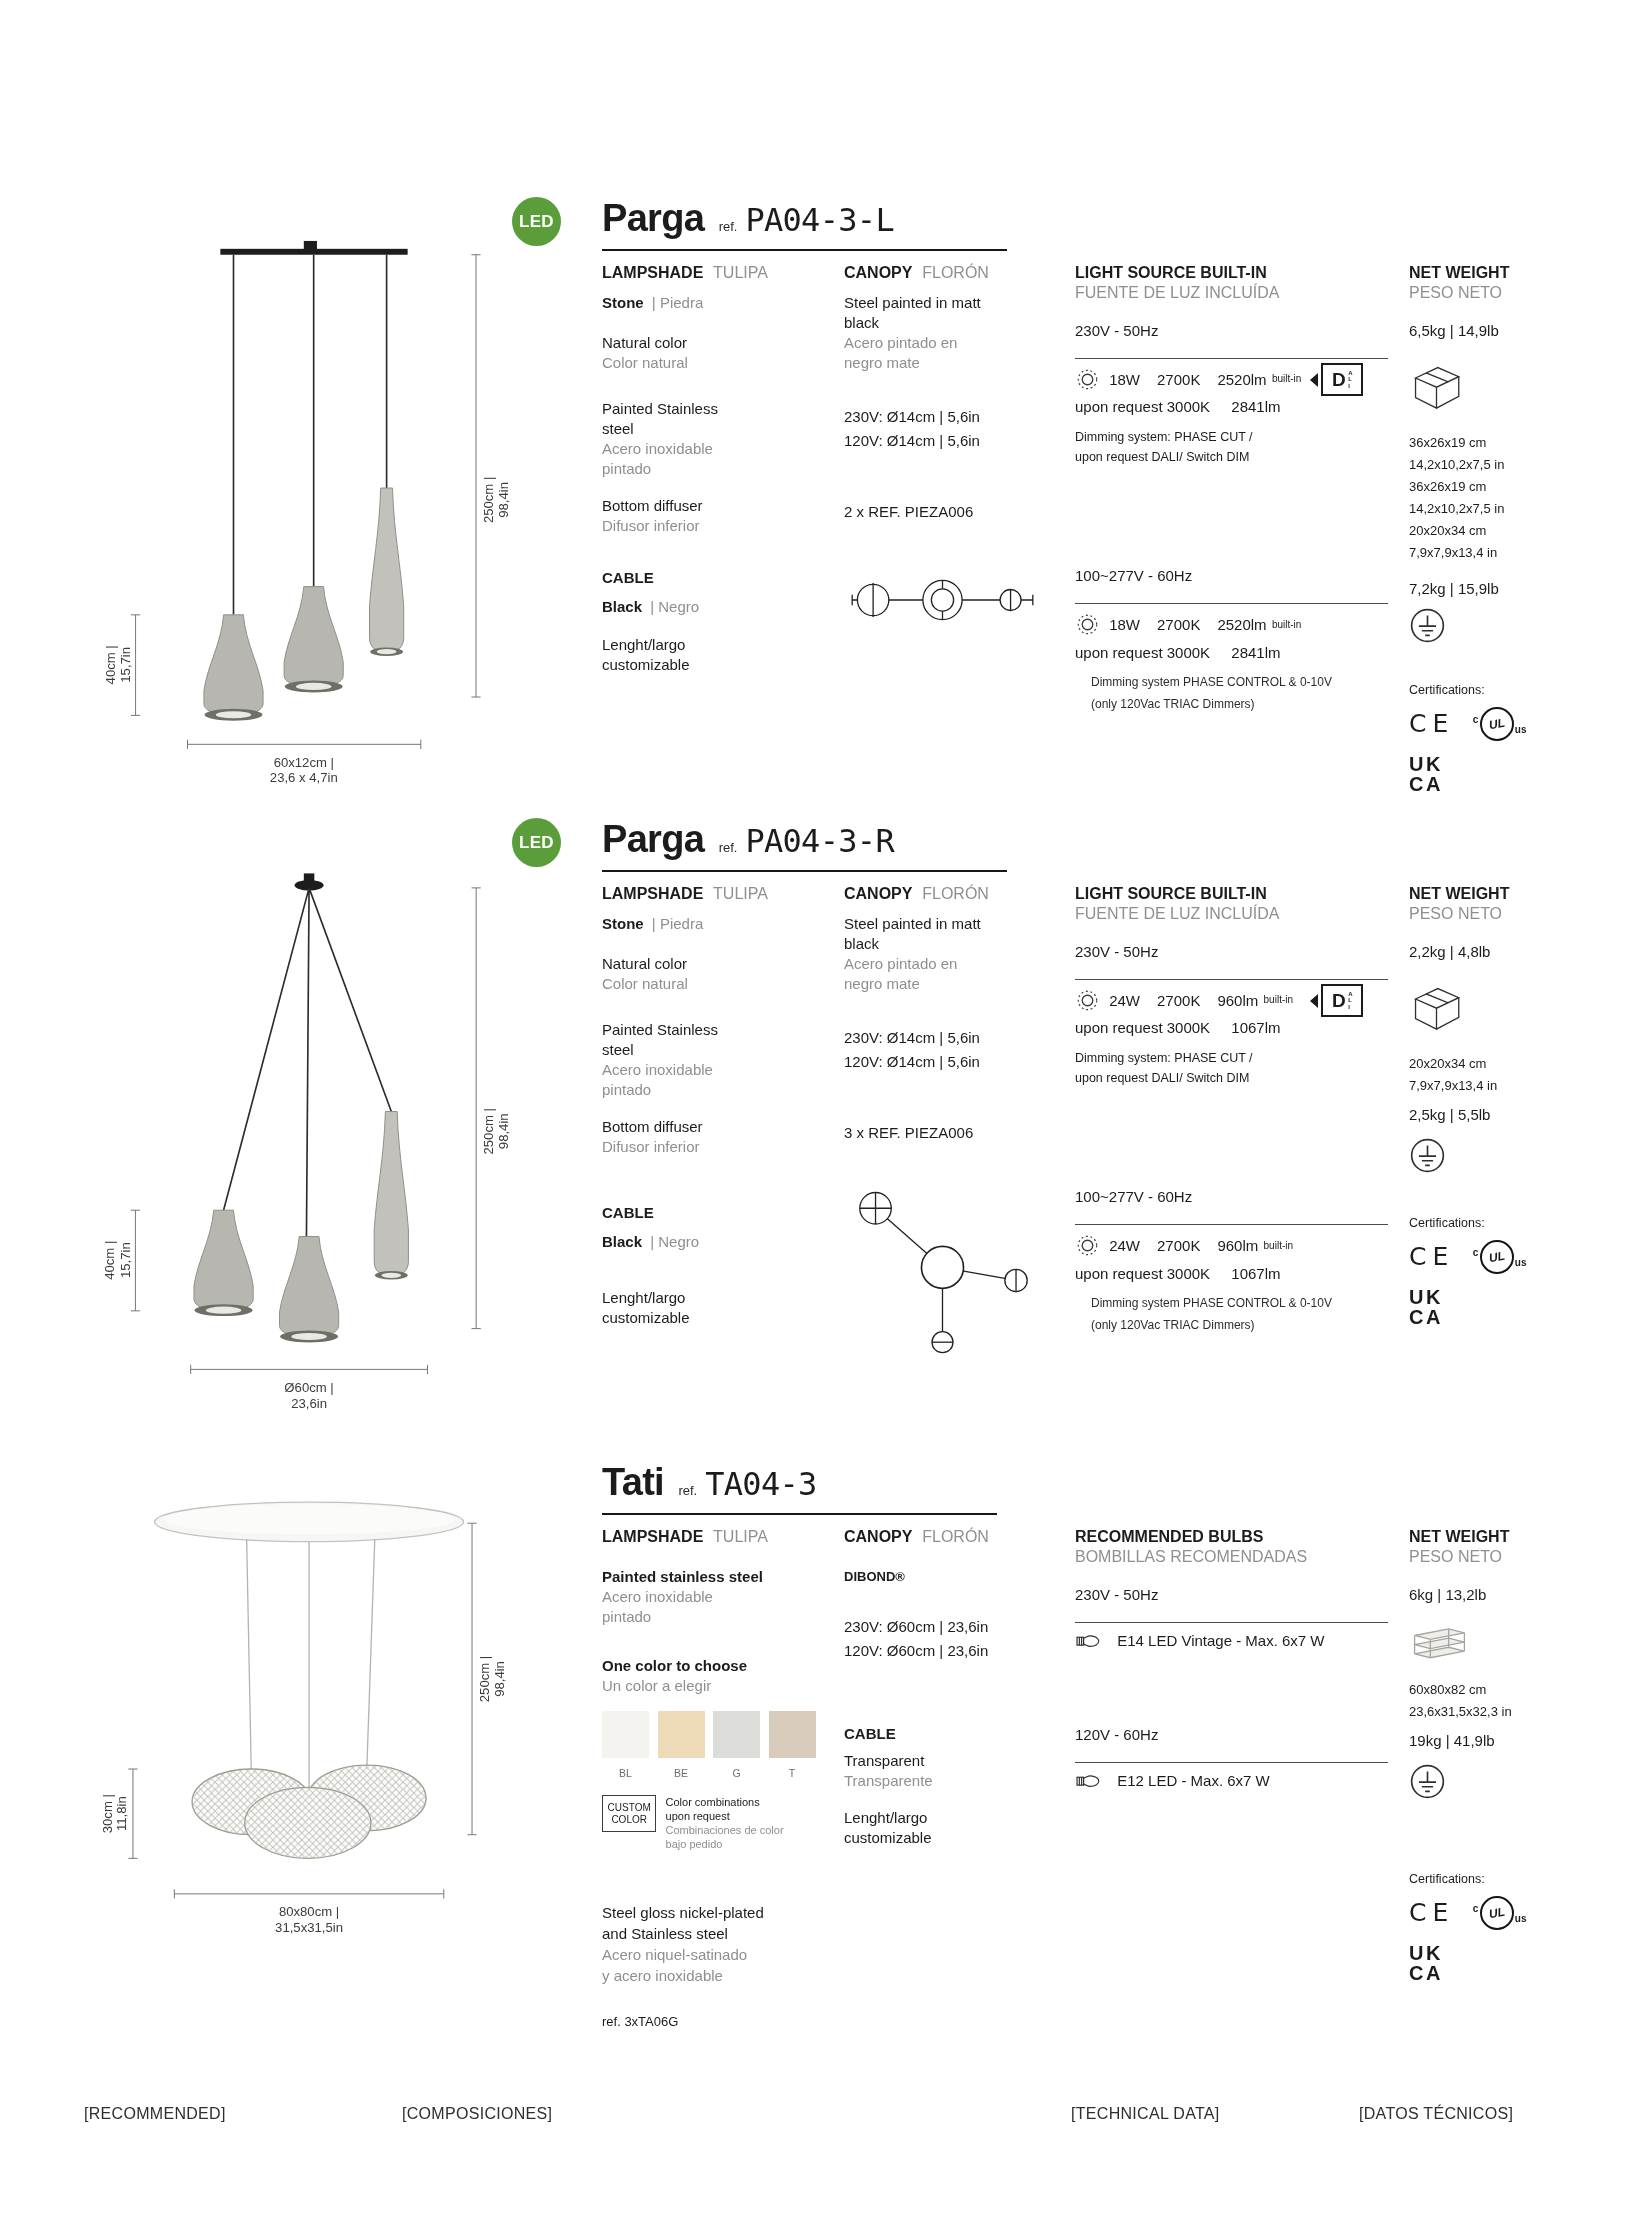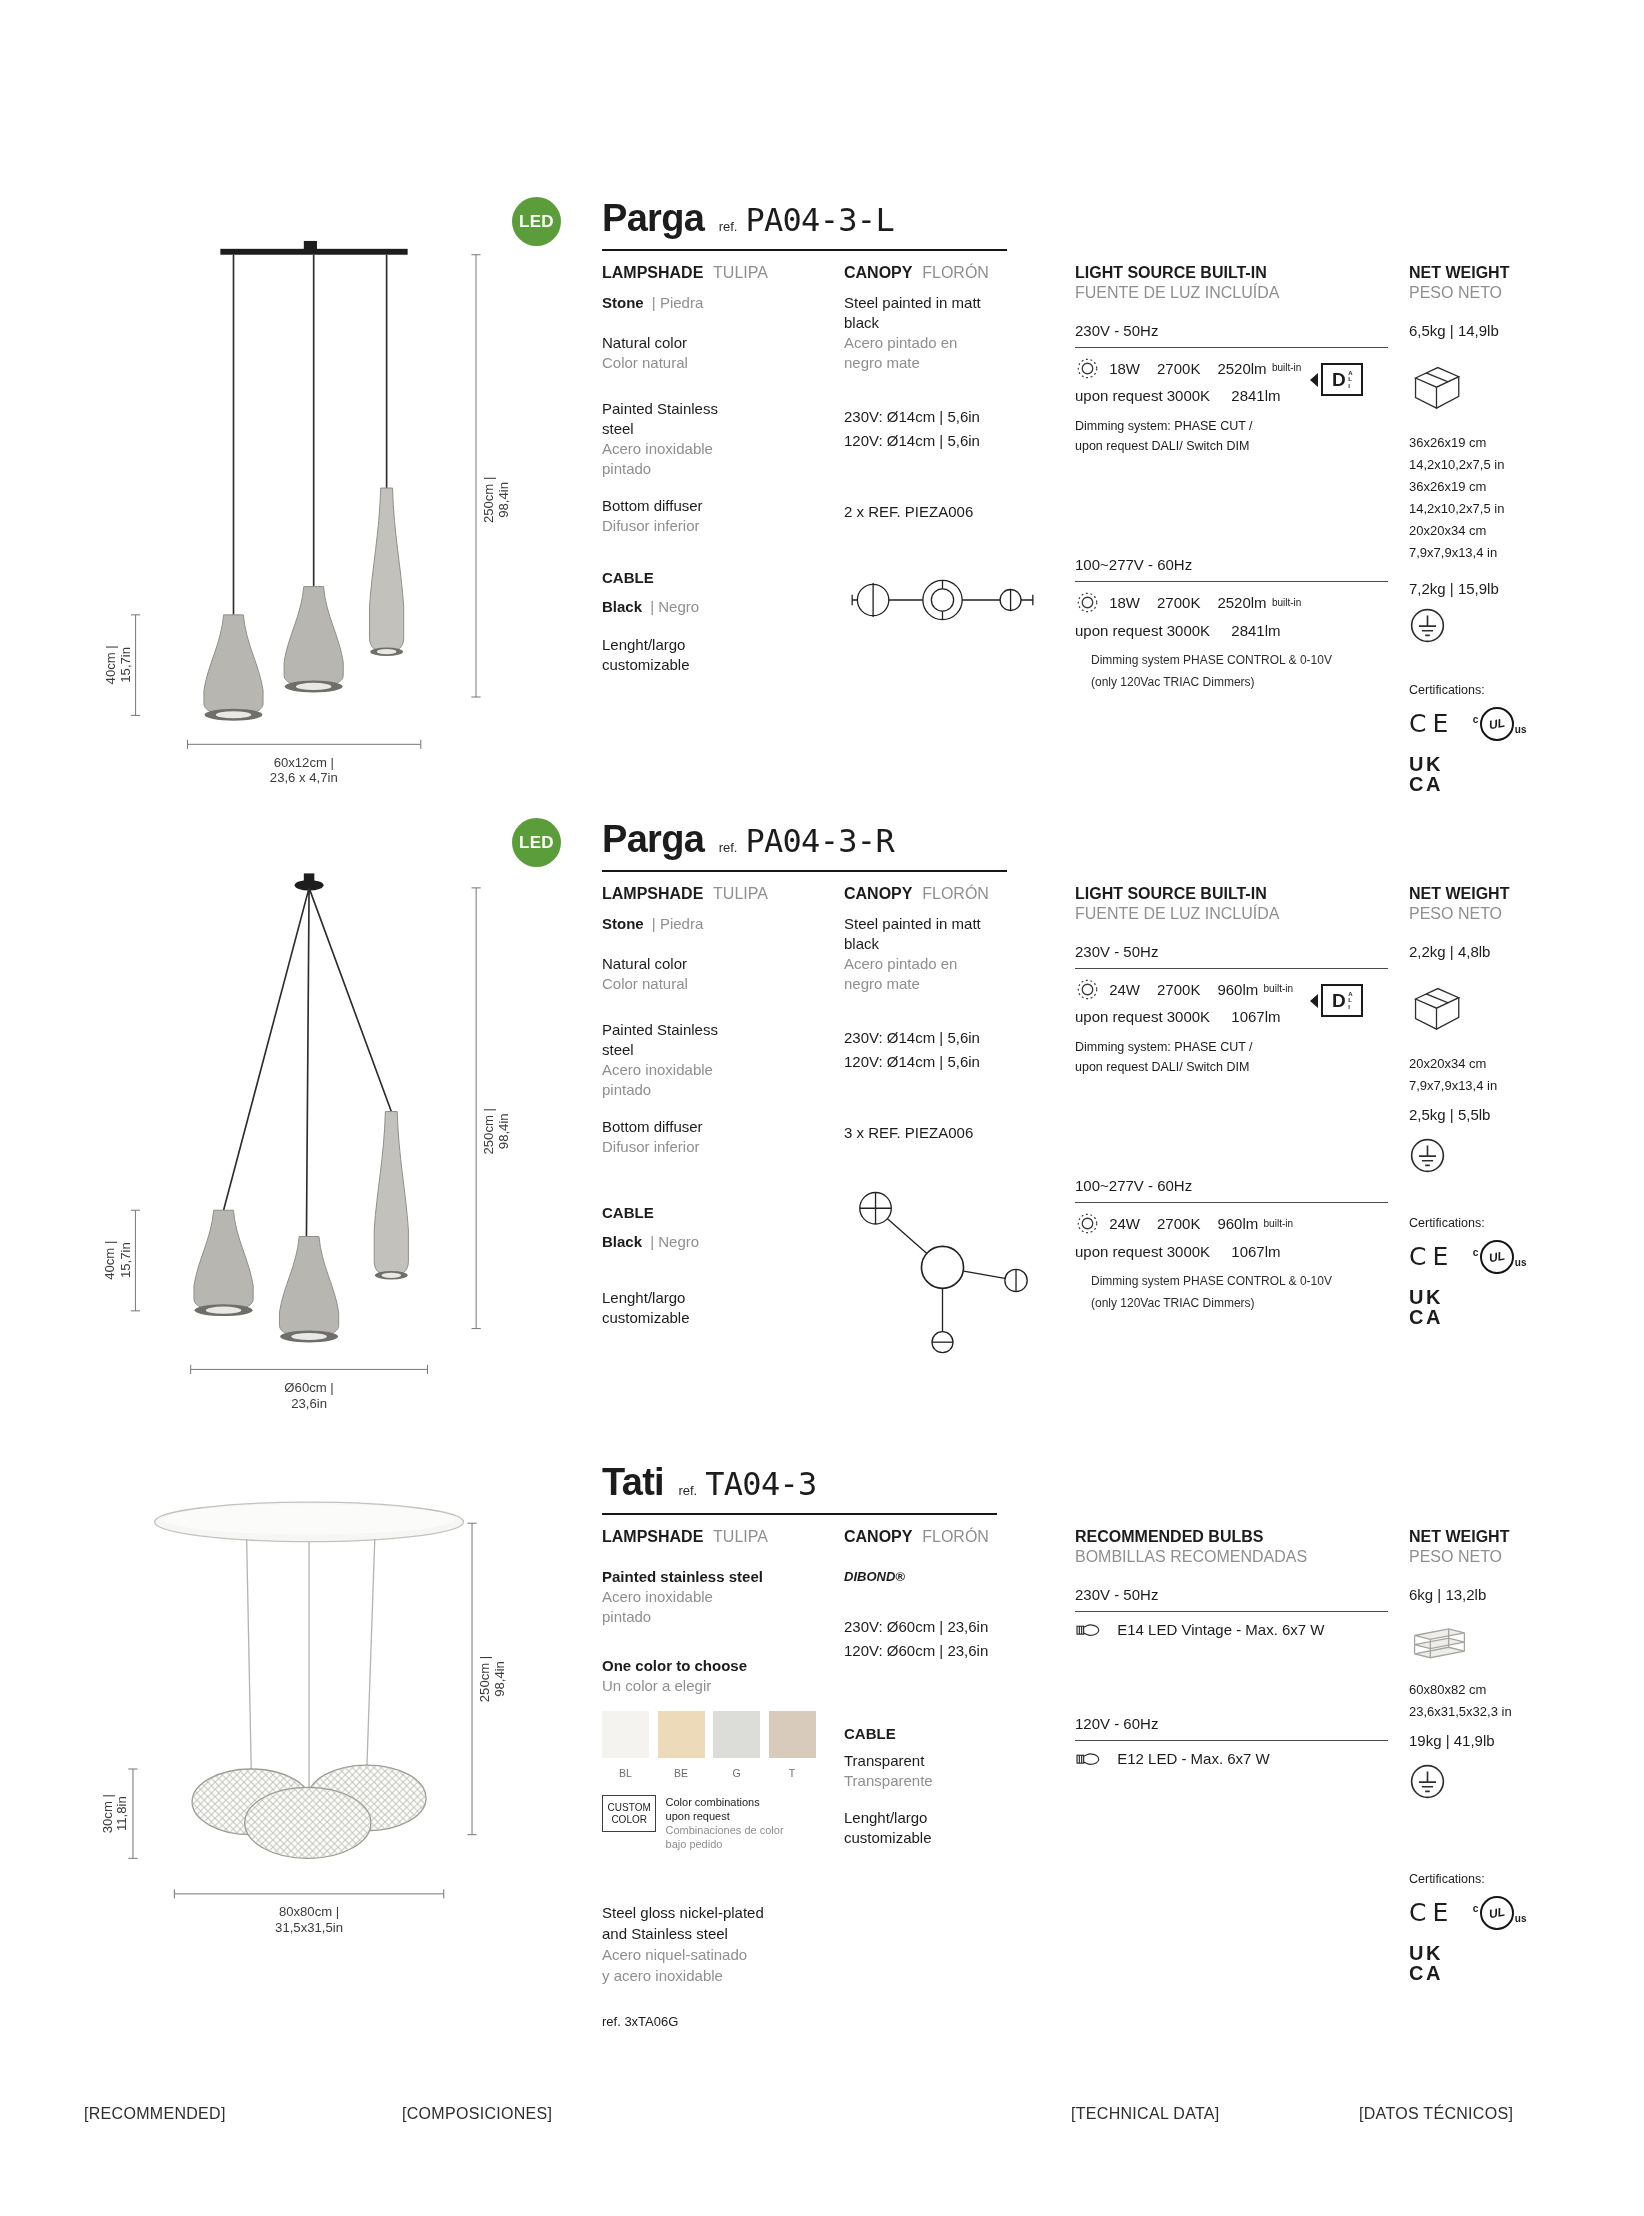--- a/index.html
+++ b/index.html
@@ -11,21 +11,21 @@
              justify-content:center;font-weight:bold;font-size:17px;letter-spacing:0.3px;}
   .title-row{display:flex;align-items:baseline;border-bottom:2px solid #161616;padding-bottom:9.2px;}
   .title-name{font-size:38px;font-weight:700;letter-spacing:-0.7px;}
   .ref-label{font-size:13px;margin:0 8px 0 14.5px;color:#2a2a2a;}
   .ref-code{font-family:"DejaVu Sans Mono",monospace;font-size:32px;letter-spacing:-0.7px;}
   .col{position:absolute;font-size:15px;line-height:20px;}
   .hdr{font-size:16px;}
   .b{font-weight:700;}
   .es{color:#8f8f8f;}
   .ml6{margin-left:4px;} .ml8{margin-left:5.3px;}
-  .voltage{border-bottom:1.3px solid #4a4a4a;padding-bottom:6px;margin-bottom:8px;}
+  .voltage{border-bottom:1.3px solid #4a4a4a;padding-bottom:17px;margin-bottom:8px;}
   .specrow{display:flex;align-items:center;margin-bottom:5.3px;}
   .specrow svg{margin-right:9.2px;flex:0 0 auto;}
   .specrow .v{margin-right:17px;}
   .builtin{font-size:10px;color:#222;align-self:flex-end;margin-bottom:2.6px;}
   .uponrow{margin-bottom:10px;}
   .uponrow .lm{margin-left:17px;}
   .dimnote{font-size:12.5px;line-height:20px;}
   .tinynote{font-size:12px;line-height:22.4px;color:#2d2d2d;margin-left:16px;}
   .smalltxt{font-size:13px;line-height:22px;}
   .dali{position:absolute;display:flex;align-items:center;}
@@ -562,21 +562,21 @@
         <div class="es">y acero inoxidable</div>
       </div>
       <div class="refnote">ref. 3xTA06G</div>
     </div>
 
     <div class="col" style="left:844px;top:263px;width:197px;">
       <div class="hdr" style="margin-bottom:20px;">
         <span class="b">CANOPY</span>
         <span class="es ml8">FLORÓN</span>
       </div>
-      <div class="b" style="font-size:13px;margin-bottom:30px;font-style:italic;">DIBOND®</div>
+      <div class="b" style="font-size:13px;margin-bottom:30px;">DIBOND®</div>
       <div style="margin-bottom:4px;">230V: Ø60cm | 23,6in</div>
       <div style="margin-bottom:63px;">120V: Ø60cm | 23,6in</div>
       <div class="b" style="margin-bottom:6.6px;">CABLE</div>
       <div>Transparent</div>
       <div class="es" style="margin-bottom:17px;">Transparente</div>
       <div>
         <div>Lenght/largo</div>
         <div>customizable</div>
       </div>
     </div>

